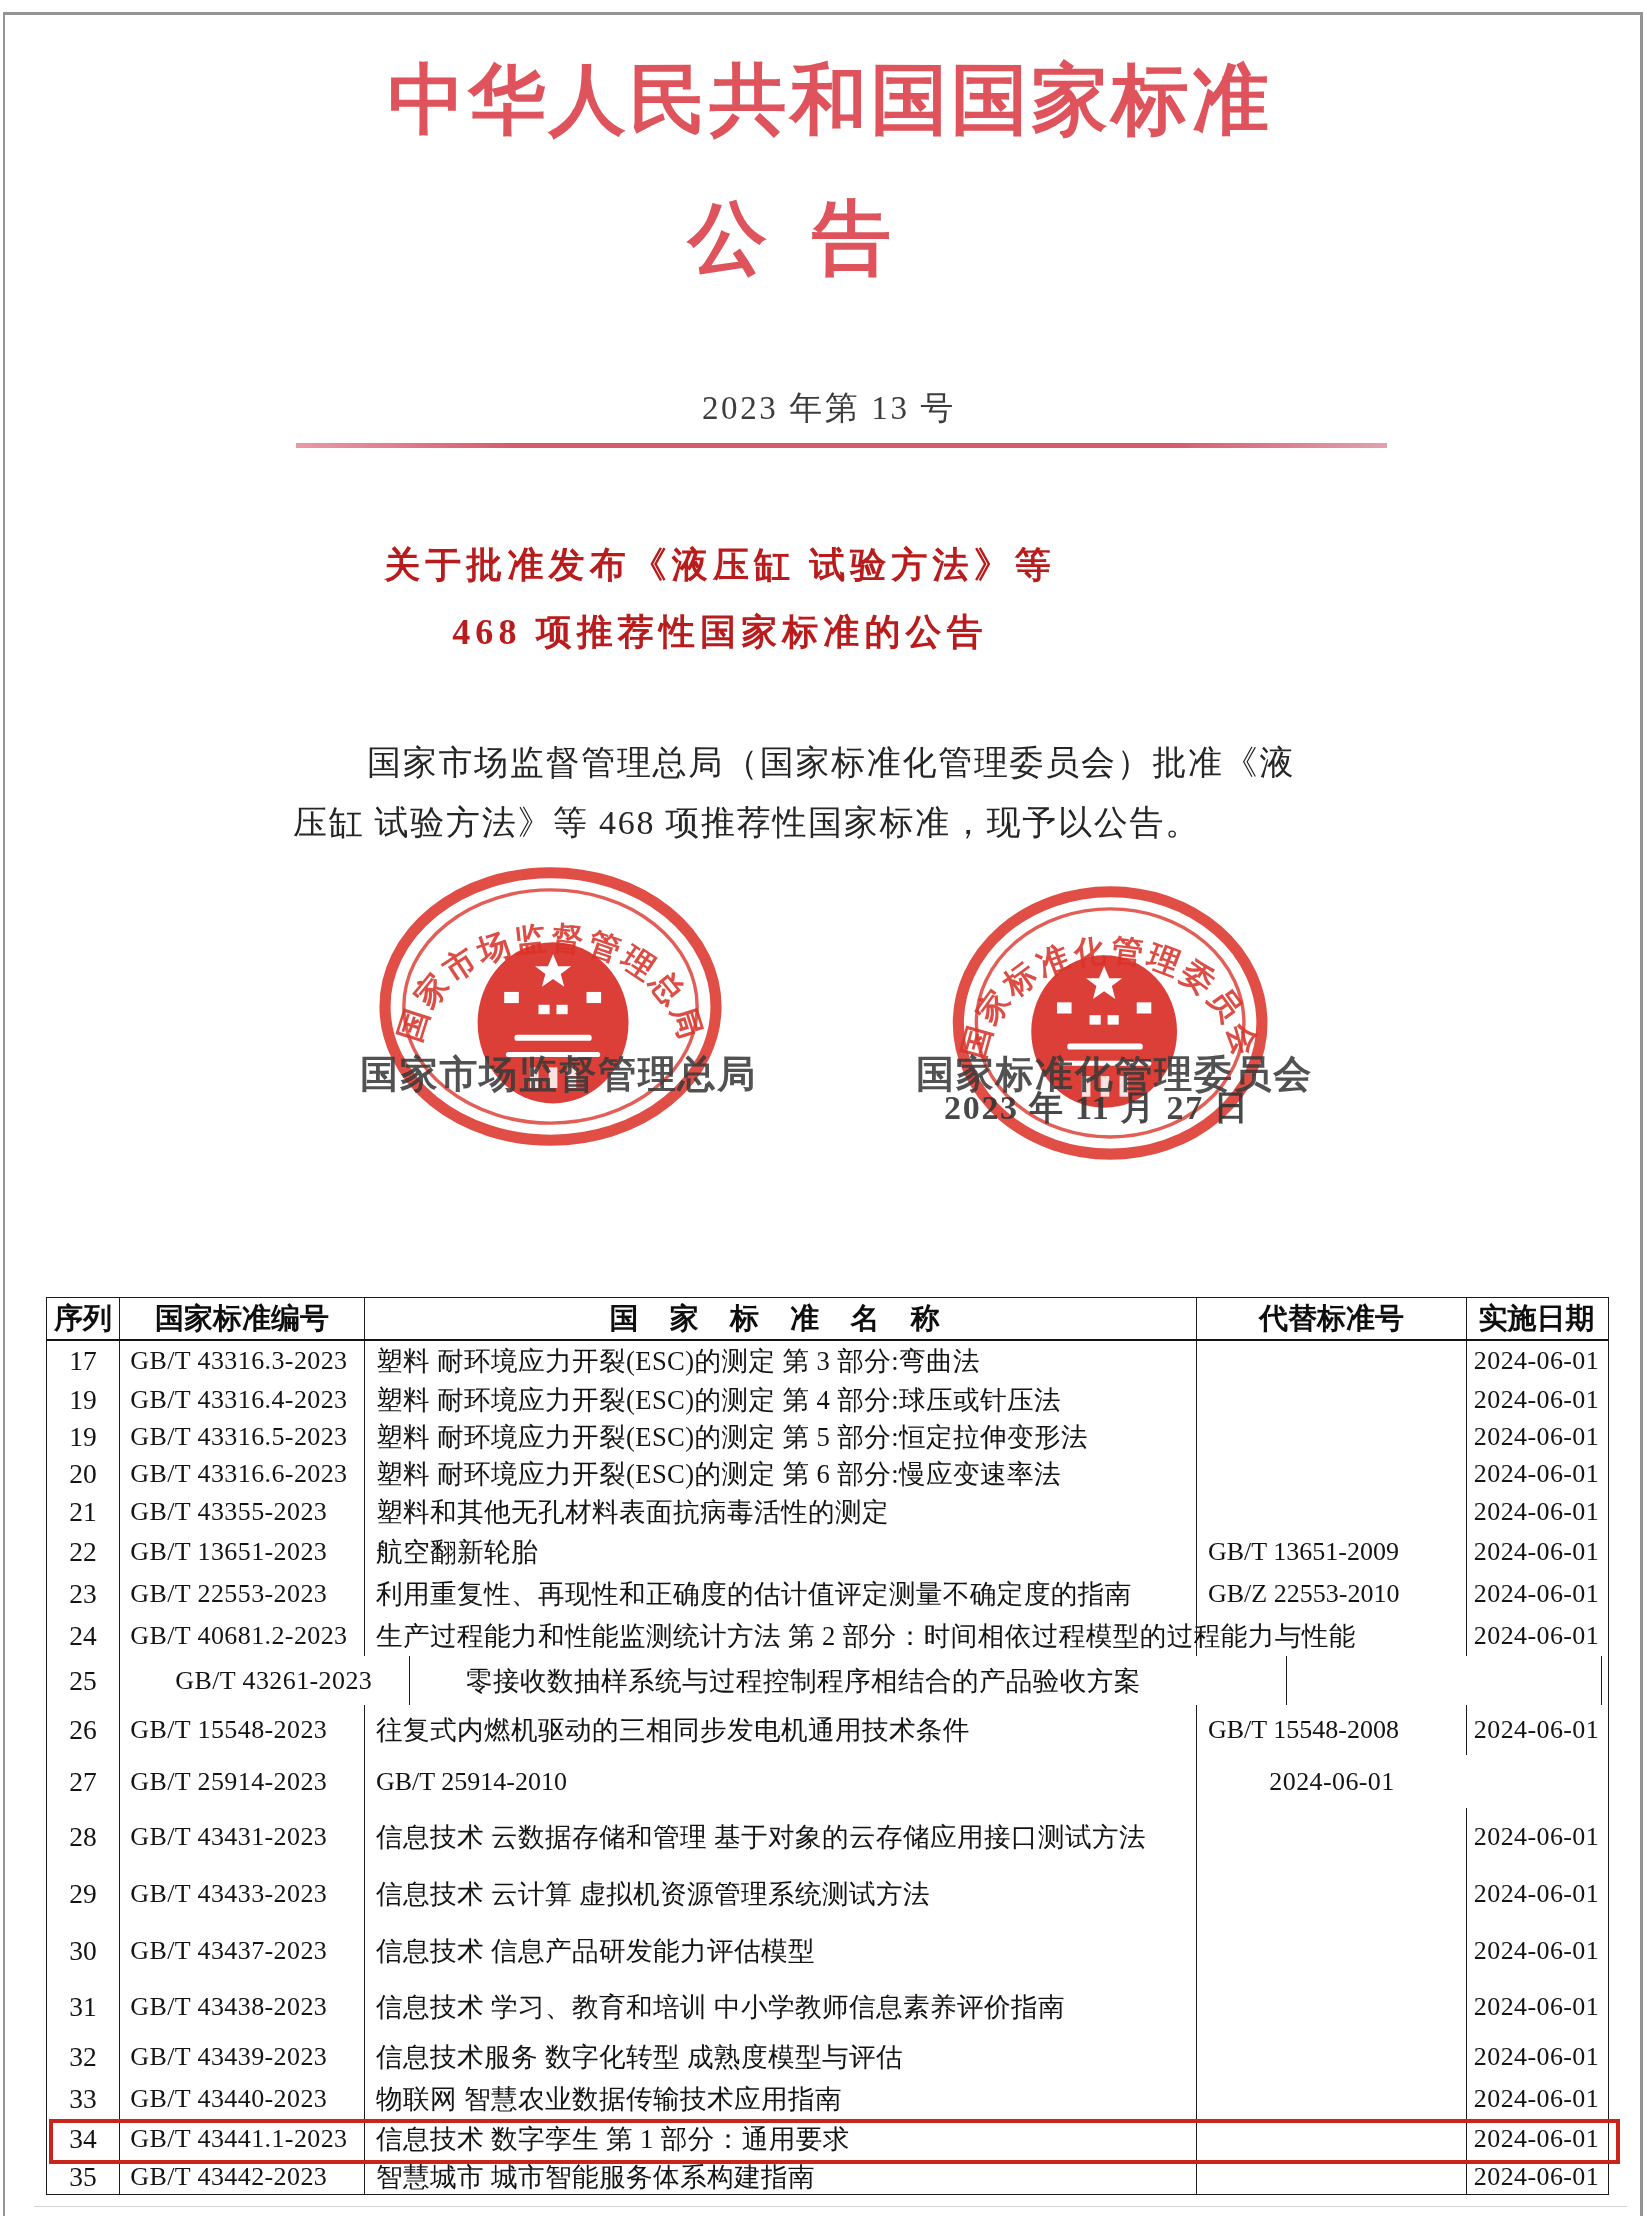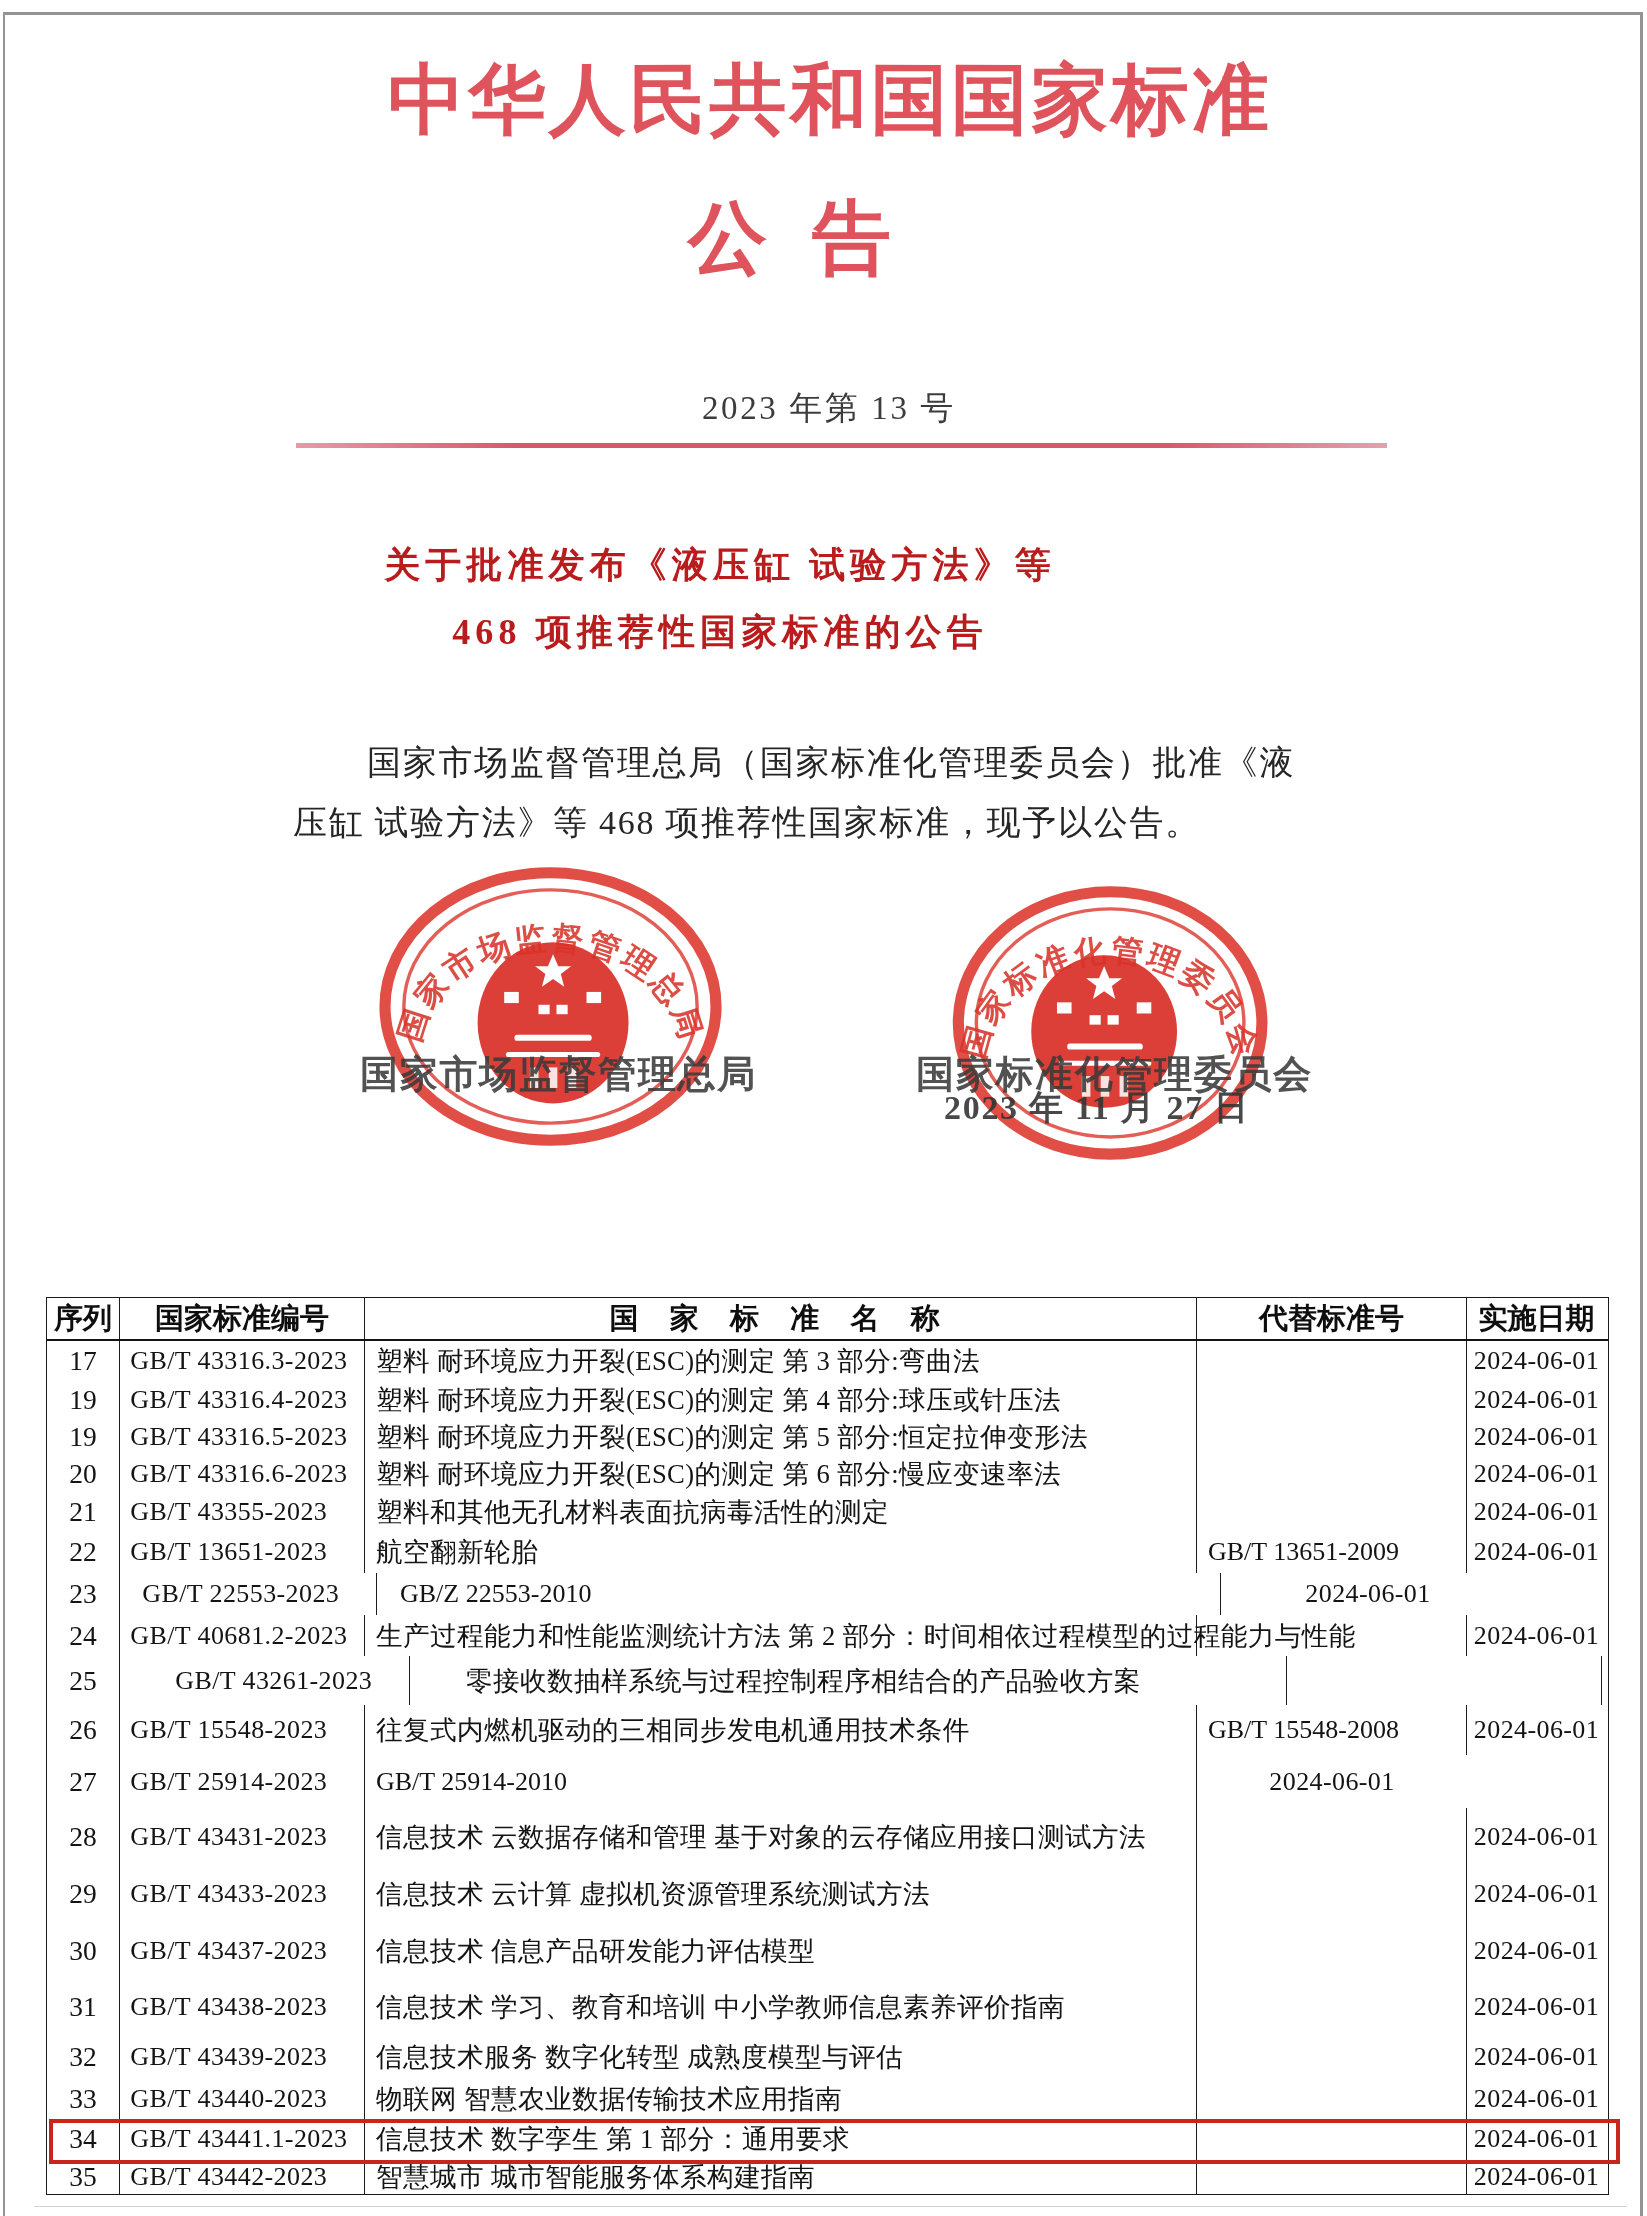--- a/index.html
+++ b/index.html
@@ -187,23 +187,24 @@
     <div class="c repl"></div>
     <div class="c date">2024-06-01</div>
   </div>
       <div class="trow" style="height: 42px;">
     <div class="c seq">22</div>
     <div class="c code">GB/T 13651-2023</div>
     <div class="c name">航空翻新轮胎</div>
     <div class="c repl">GB/T 13651-2009</div>
     <div class="c date">2024-06-01</div>
   </div>
-      <div class="trow" style="height: 42px; gap: 12px;">
+      <div class="trow" style="height: 42px;">
     <div class="c seq">23</div>
     <div class="c code">GB/T 22553-2023</div>
+    <div class="c name">利用重复性、再现性和正确度的估计值评定测量不确定度的指南</div>
     <div class="c repl">GB/Z 22553-2010</div>
     <div class="c date">2024-06-01</div>
   </div>
       <div class="trow" style="height: 41px;">
     <div class="c seq">24</div>
     <div class="c code">GB/T 40681.2-2023</div>
     <div class="c name">生产过程能力和性能监测统计方法 第 2 部分：时间相依过程模型的过程能力与性能</div>
     <div class="c repl"></div>
     <div class="c date">2024-06-01</div>
   </div>

